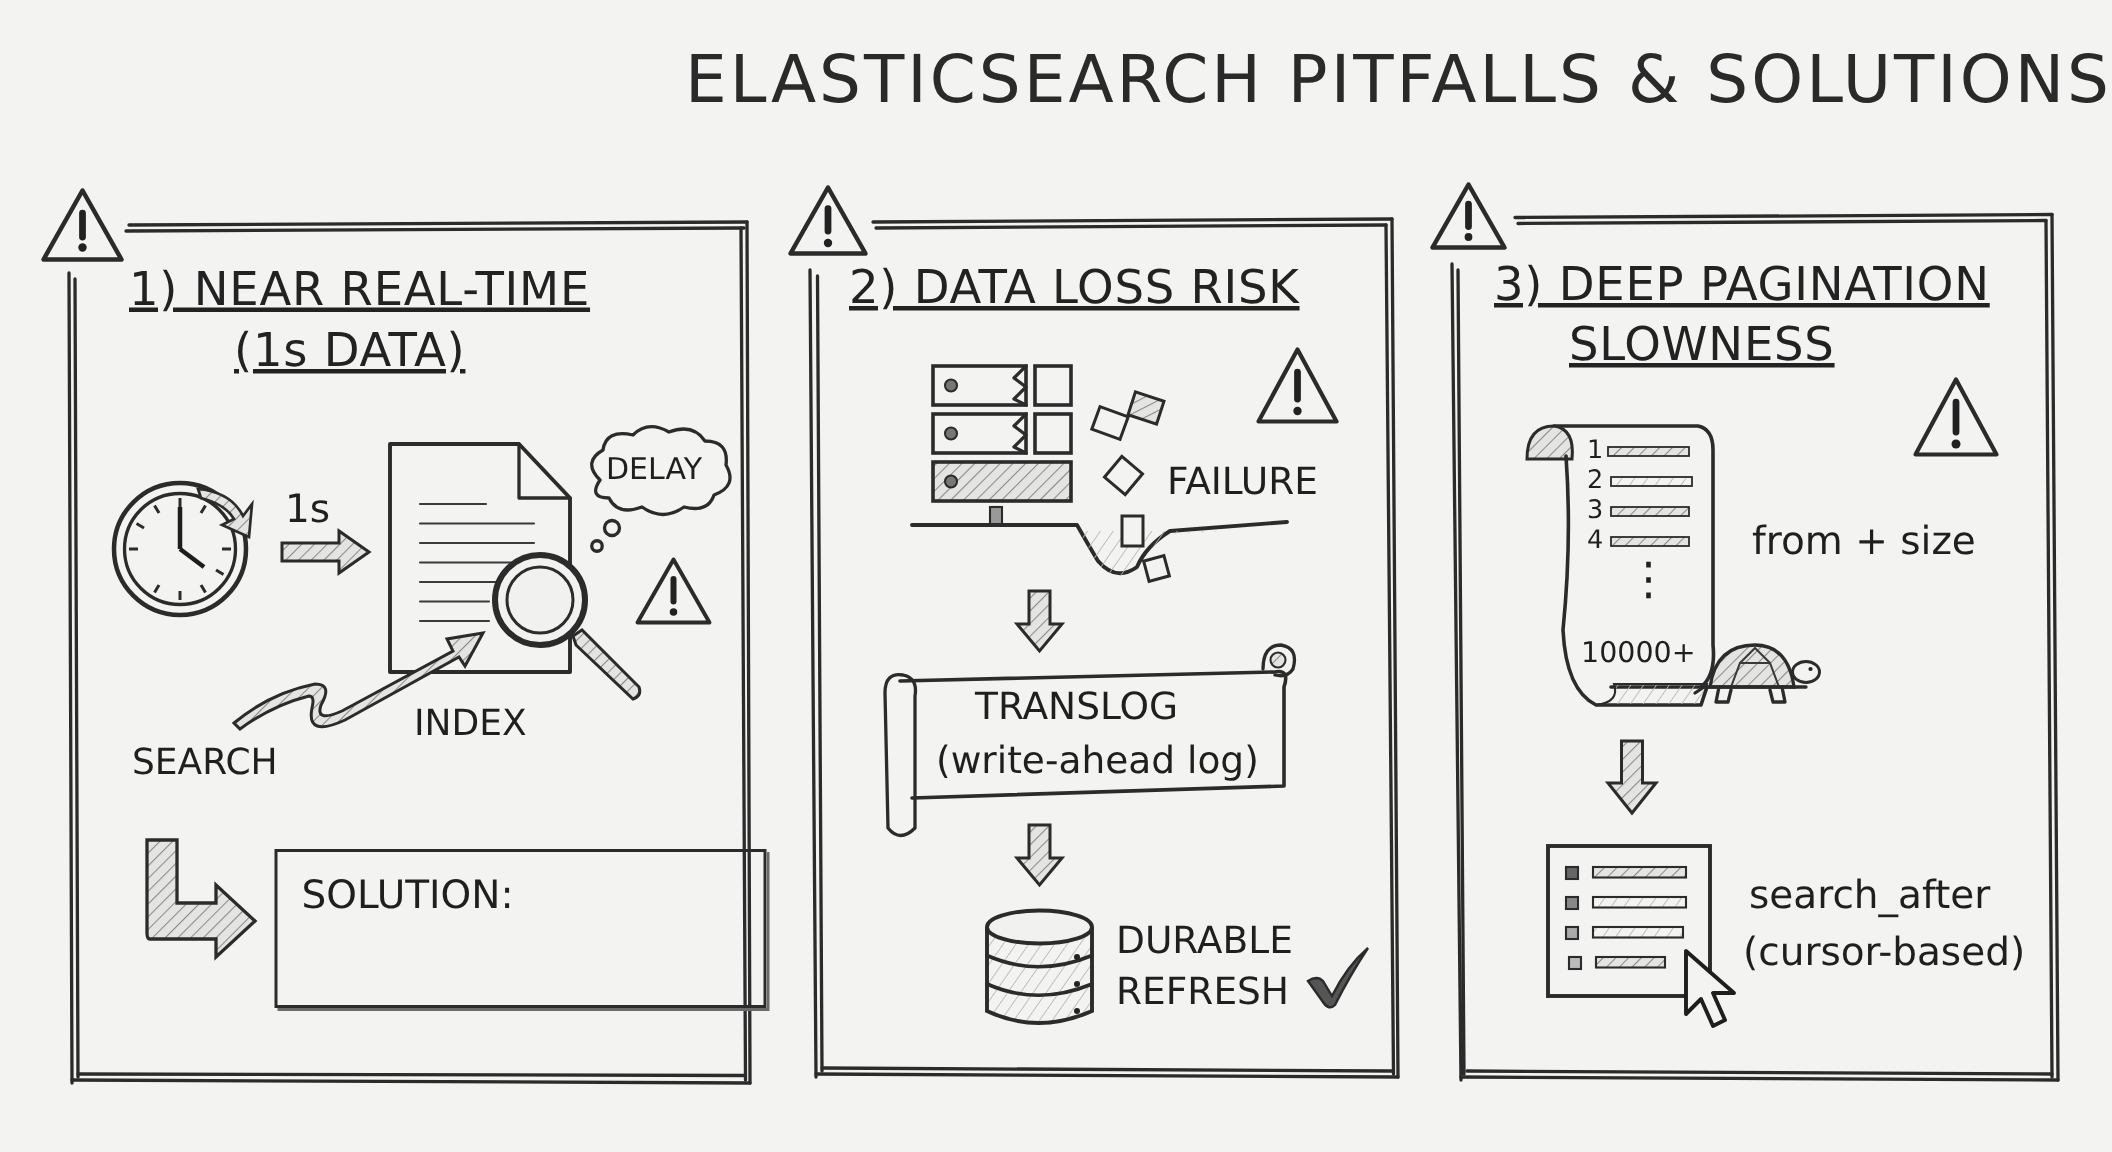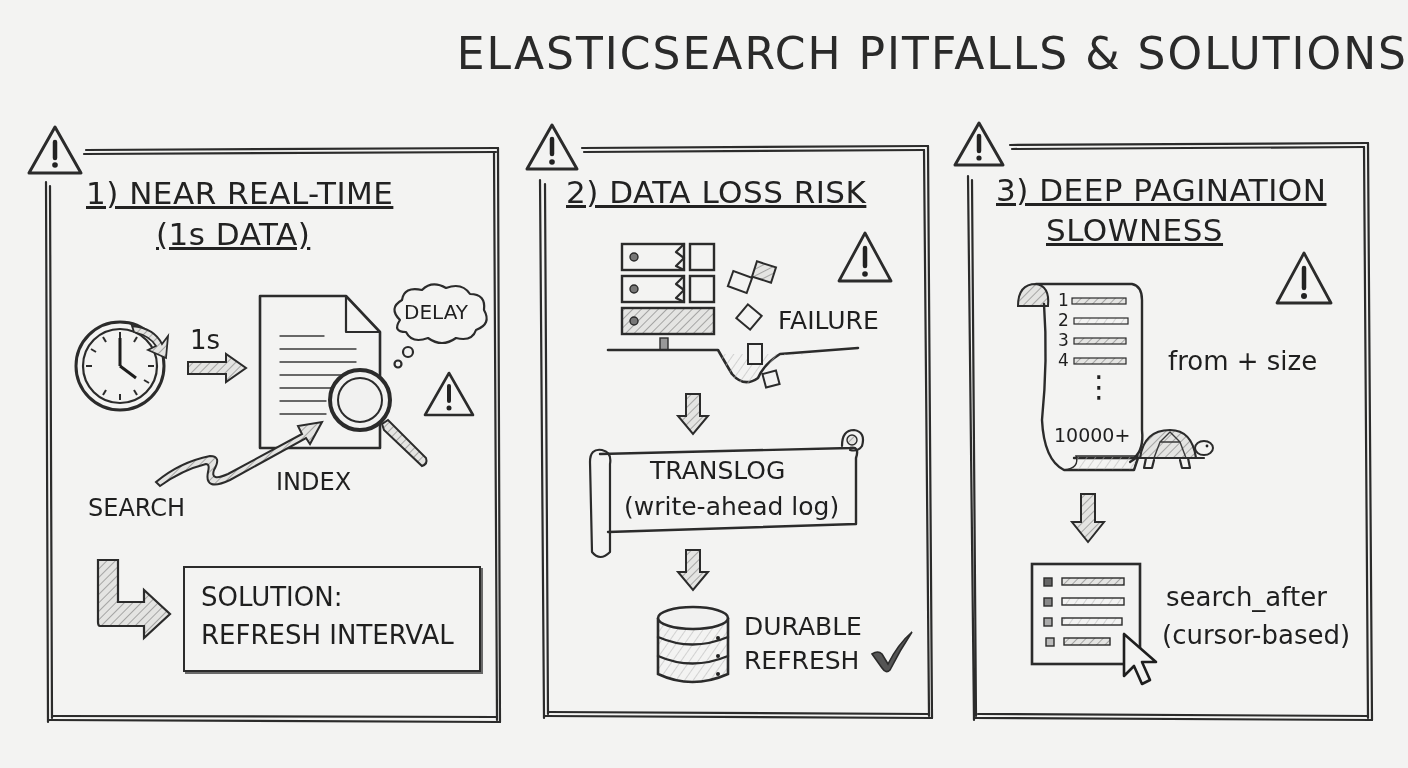--- a/index.html
+++ b/index.html
@@ -118,23 +118,22 @@
   <svg style="left:150px;top:412px" width="180" height="76">
     <path d="M6 70 Q30 50 60 44 Q72 44 64 58 Q60 70 78 62 L152 22 L148 14 L172 10 L160 32 L156 26 L80 68 Q54 80 58 60 Q60 52 56 52 Q32 58 10 74 Z" fill="url(#hatch)" stroke="#2b2b2b" stroke-width="2"></path>
   </svg>
   <div class="abs lbl-sm" style="left:276px;top:468px;font-size:24px">INDEX</div>
   <div class="abs lbl-sm" style="left:88px;top:494px;font-size:24px">SEARCH</div>
 
   <svg style="left:94px;top:556px" width="80" height="90">
     <path d="M4 4 L24 4 L24 46 L50 46 L50 34 L76 58 L50 82 L50 70 L6 70 Q4 70 4 66 Z" fill="url(#hatch)" stroke="#2b2b2b" stroke-width="2.2"></path>
   </svg>
 
-  <div class="abs" style="left:183px;top:566px;width:294px;height:102px;border:2.5px solid #2b2b2b;box-shadow:2px 2px 0 #6a6a6a;">
+  <div class="abs" style="left:183px;top:566px;width:294px;height:102px;border:2.5px solid #2b2b2b;box-shadow:2px 2px 0 #6a6a6a;padding-left:30px;">
     <div class="lbl" style="position:absolute;left:16px;top:14px">SOLUTION:</div>
-    <div class="lbl" style="position:absolute;left:16px;top:52px">REFRESH INTERVAL</div>
   </div>
 </div>
 
 <div>
   <svg style="left:0;top:0" width="1408" height="768">
     <path class="sketch" d="M582 148 L928 146 M584 152 L924 150"></path>
     <path class="sketch" d="M928 146 L932 718 M924 150 L929 716"></path>
     <path class="sketch" d="M540 180 L544 718 M545 184 L548 714"></path>
     <path class="sketch" d="M544 716 L932 718 M548 712 L928 714"></path>
   </svg>

